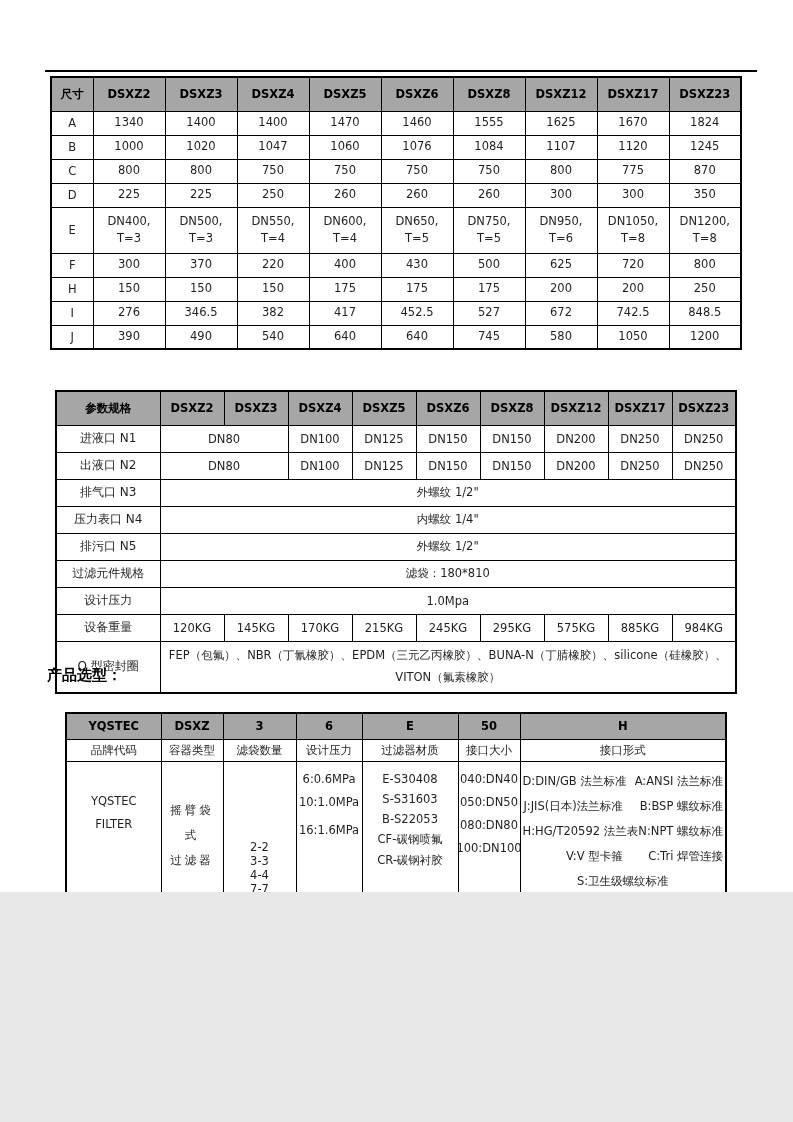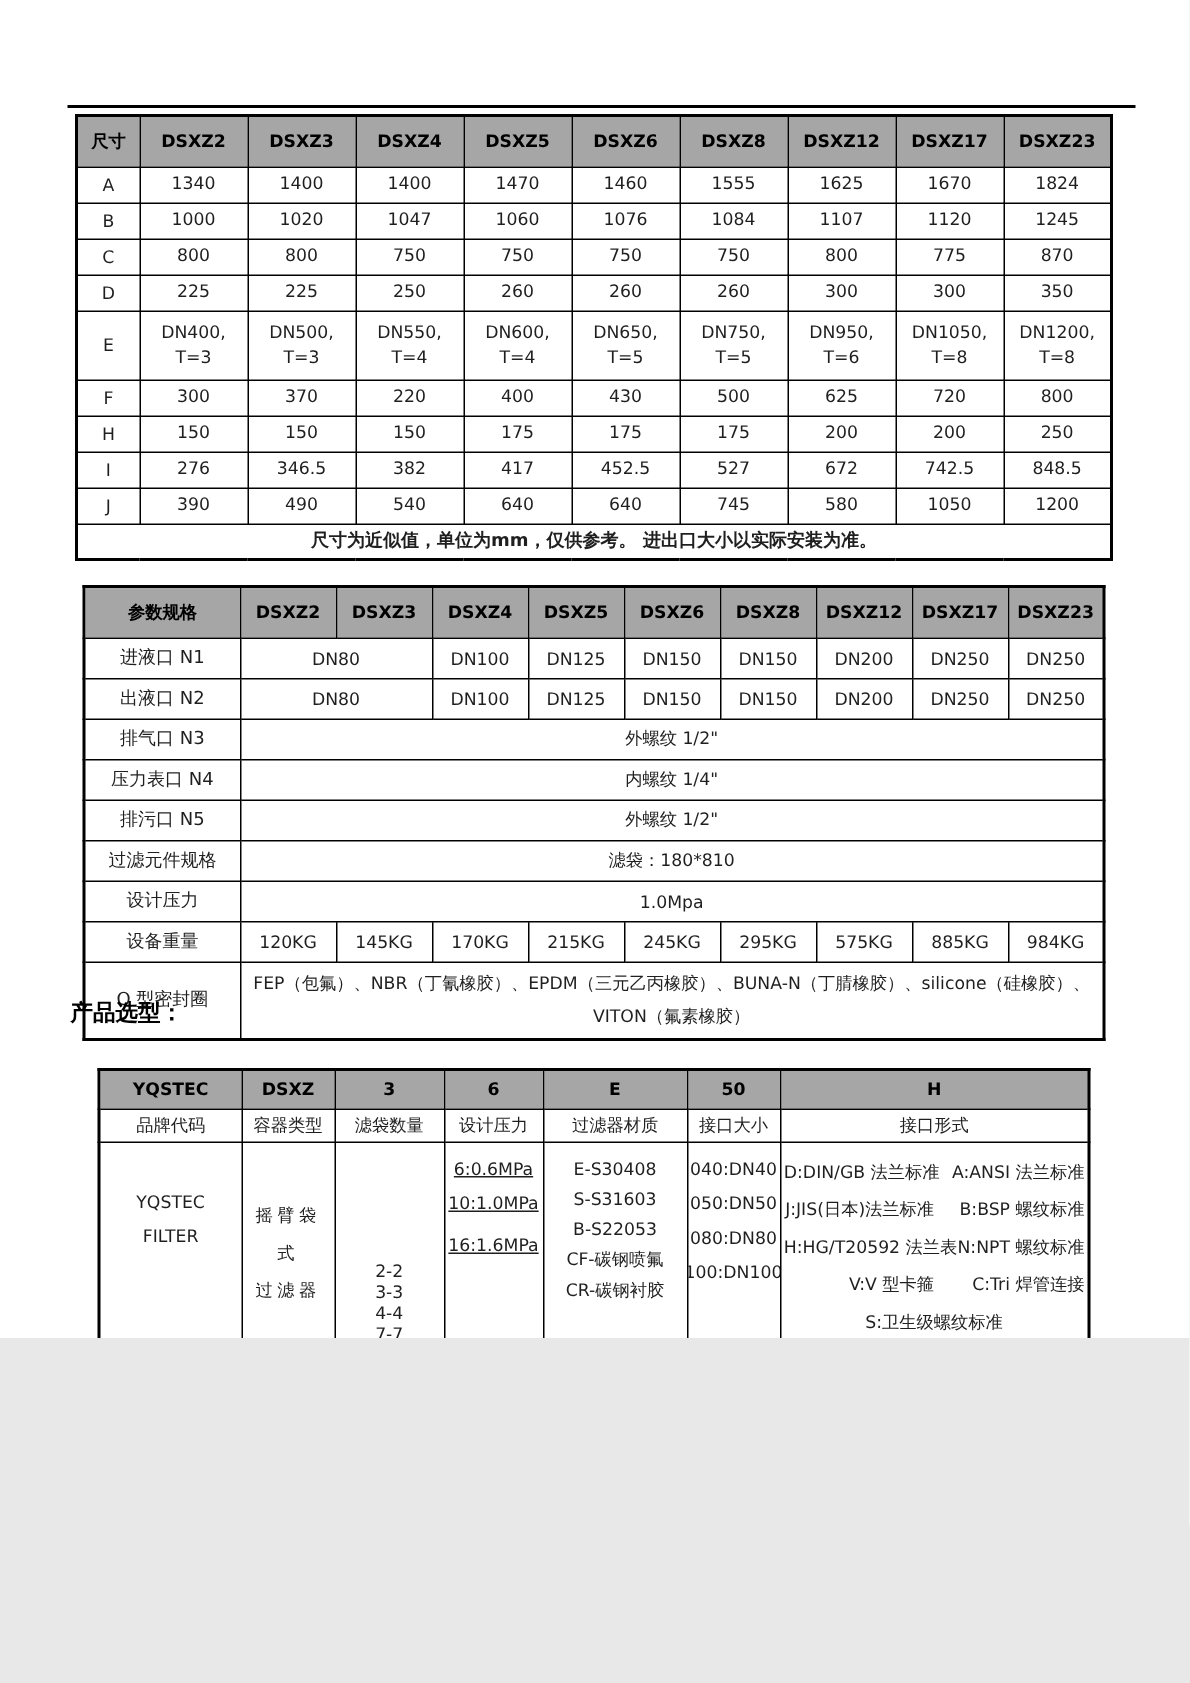--- a/index.html
+++ b/index.html
@@ -30,21 +30,21 @@
   .t3 { position:absolute; left:65px; top:712px; width:660px; }
   .t3 th { height:26px; }
   .t3 td.lbl { height:22px; font-size:11.5px; }
   .t3 td.bodycell { height:136px; vertical-align:top; }
   .stack { display:flex; flex-direction:column; align-items:center; height:132px; }
   .stack.spread { justify-content:flex-end; }
   .stack.topgap { justify-content:flex-start; padding-top:8px; gap:9px; }
   .stack.mats { justify-content:flex-start; padding-top:8px; gap:6px; }
   .brandcell { padding-top:28px; line-height:2.0; }
   .vesselcell { padding-top:36px; line-height:2.2; letter-spacing:3px; }
-  .presscell  { padding-top:10px;text-decoration:underline; }
+  .presscell  { padding-top:10px; }
   .press-item { margin-bottom:9px; }
   .press-item.last { margin-top:14px; }
   .ifwrap { display:flex; flex-direction:column; padding-top:10px; gap:10px; height:132px; }
   .ifrow { display:flex; }
   .ifrow span { flex:1; text-align:right; white-space:nowrap; }
   .iffull { text-align:center; }
 
   .footer-site { position:absolute; left:75px; top:1036px; font-weight:bold; font-size:13px; letter-spacing:1px; color:#000; }
   .footer-phone { position:absolute; left:488px; top:1032px; font-weight:bold; font-size:15px; color:#000; }
   .pagenum { position:absolute; left:726px; top:1008px; font-size:12px; color:#c2410c; }
@@ -187,23 +187,20 @@
           <td>J</td>
           <td class="pre">390</td>
           <td class="pre">490</td>
           <td class="pre">540</td>
           <td class="pre">640</td>
           <td class="pre">640</td>
           <td class="pre">745</td>
           <td class="pre">580</td>
           <td class="pre">1050</td>
           <td class="pre">1200</td>
-        </tr>
-        <tr>
-          <td colspan="10" class="note">尺寸为近似值，单位为mm，仅供参考。 进出口大小以实际安装为准。</td>
         </tr>
       </tbody>
   </table>
 
   <table class="t2 outer">
     <colgroup id="t2-cols">
         <col style="width: 104px;">
         <col style="width: 64px;">
         <col style="width: 64px;">
         <col style="width: 64px;">

